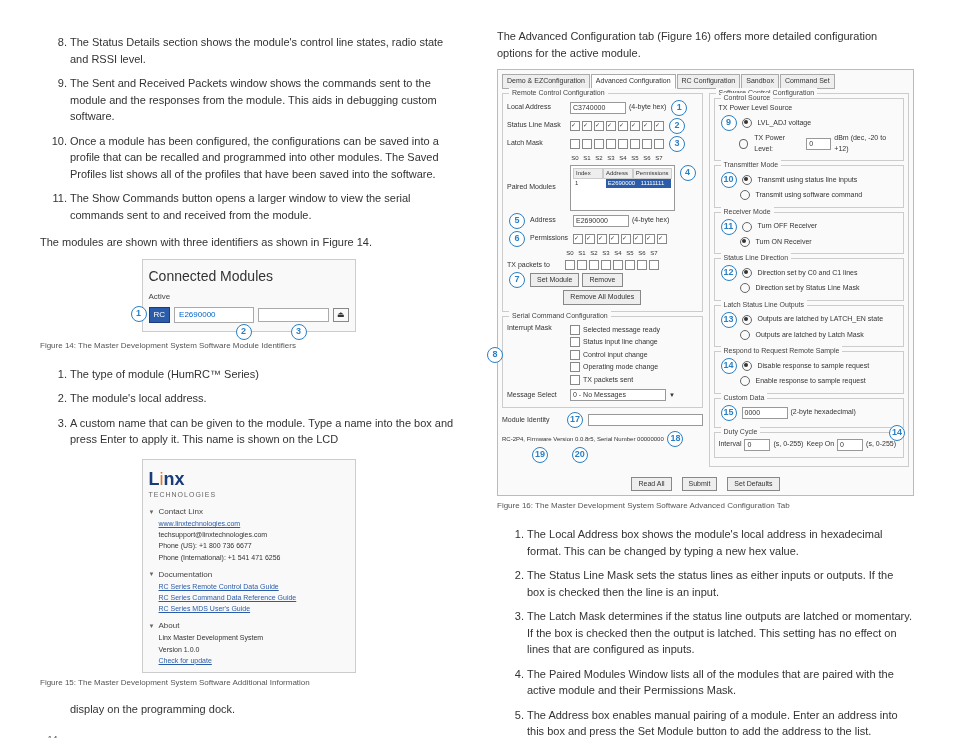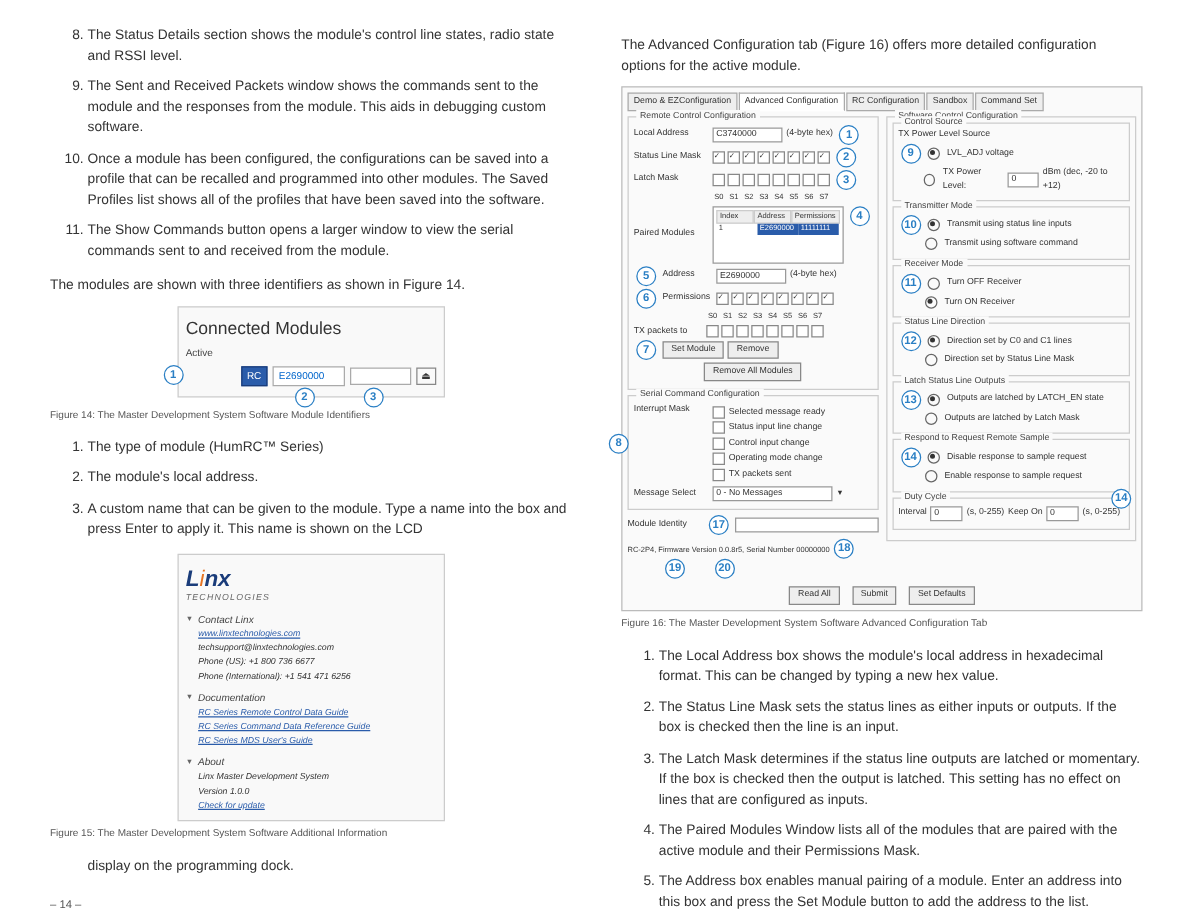--- a/index.html
+++ b/index.html
@@ -15,21 +15,21 @@
   .columns {
     display: flex;
     gap: 40px;
   }
   .col {
     flex: 1;
     min-width: 0;
   }
   ol.main-list {
     padding-left: 30px;
-    margin-top: 0;
+    margin-top: 14px;
   }
   ol.main-list li {
     margin-bottom: 8px;
   }
   p {
     margin: 8px 0;
   }
   .caption {
     font-size: 8px;
     color: #555;
@@ -40,21 +40,21 @@
     background: #f9f9f9;
     padding: 6px;
     margin: 8px auto;
     font-size: 9px;
   }
   .fig14 {
     width: 200px;
   }
   .fig14 .title { font-size: 14px; margin-bottom: 4px; }
   .fig14 .row { display:flex; align-items:center; gap:4px; }
-  .fig14 .badge-rc { background:#2a5caa; color:#fff; padding:1px 4px; font-size:8px; border:1px solid #1a3c7a;margin-left:44px; }
+  .fig14 .badge-rc { background:#2a5caa; color:#fff; padding:1px 4px; font-size:8px; border:1px solid #1a3c7a; }
   .fig14 .addr { color:#0066cc; border:1px solid #aaa; padding:1px 4px; background:#fff; flex:1; font-size:8px; }
   .fig14 .eject { border:1px solid #888; padding:0 3px; font-size:8px; }
   .callout {
     display:inline-flex; align-items:center; justify-content:center;
     width:14px; height:14px; border:1.5px solid #2a7fc4; color:#2a7fc4;
     border-radius:50%; font-size:9px; font-weight:bold; background:#fff; margin:0 2px;
   }
   .co-abs { position:absolute; }
   .fig15 { width:200px; position:relative; }
   .fig15 .logo-dot { color:#e57323; }
@@ -129,21 +129,21 @@
       <span class="callout co-abs" style="left:150px; bottom:-8px;">3</span>
     </div>
     <div class="caption">Figure 14: The Master Development System Software Module Identifiers</div>
 
     <ol class="main-list" start="1">
       <li>The type of module (HumRC™ Series)</li>
       <li>The module's local address.</li>
       <li>A custom name that can be given to the module. Type a name into the box and press Enter to apply it. This name is shown on the LCD</li>
     </ol>
 
-    <div class="figure fig15" style="margin:0 auto;font-style:italic;">
+    <div class="figure fig15" style="margin:0 auto;">
       <div>
         <span style="color:#1a3c7a; font-weight:bold; font-size:18px;">L</span><span class="logo-dot" style="font-size:18px;">i</span><span style="color:#1a3c7a; font-weight:bold; font-size:18px;">nx</span>
         <div class="sub">TECHNOLOGIES</div>
       </div>
       <div class="section-head">Contact Linx</div>
       <div class="inner">
         <a>www.linxtechnologies.com</a><br>
         <span>techsupport@linxtechnologies.com</span><br>
         <span>Phone (US): +1 800 736 6677</span><br>
         <span>Phone (International): +1 541 471 6256</span>
@@ -437,20 +437,28 @@
                     <span class="radio on"></span>
                     <span>Disable response to sample request</span>
                   </div>
                 <div class="row">
                     <span style="width:18px;"></span>
                     <span class="radio"></span>
                     <span>Enable response to sample request</span>
                   </div>
               </div>
 
+              <div class="groupbox">
+                <div class="legend">Custom Data</div>
+                <div class="row">
+                    <span class="callout">15</span>
+                    <span class="inp" style="width:40px;">0000</span>
+                    <span>(2-byte hexadecimal)</span>
+                  </div>
+              </div>
 
               <div class="groupbox">
                 <div class="legend">Duty Cycle</div>
                 <span class="callout co-abs" style="right:-4px; top:-8px;">14</span>
                 <div class="row">
                   <span>Interval</span>
                   <span class="inp" style="width:20px;">0</span>
                   <span>(s, 0-255)</span>
                   <span>Keep On</span>
                   <span class="inp" style="width:20px;">0</span>

